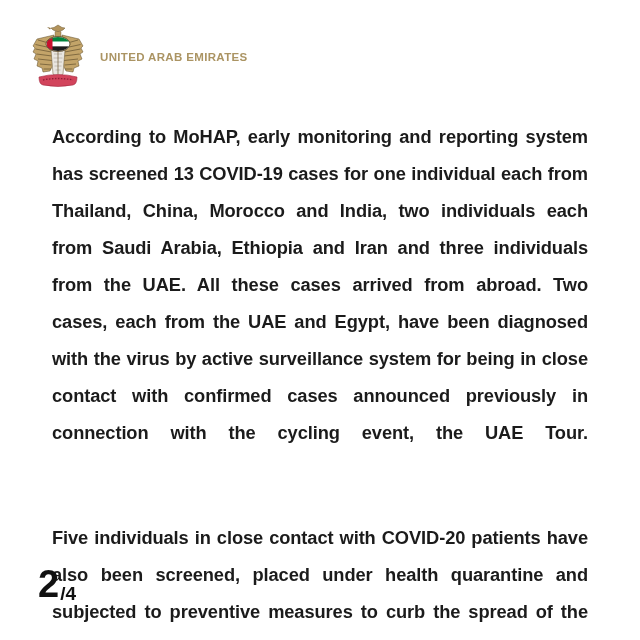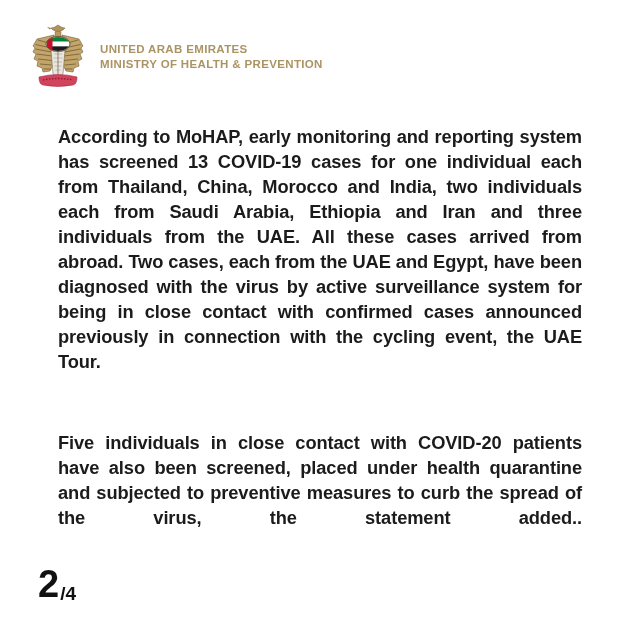--- a/index.html
+++ b/index.html
@@ -35,21 +35,21 @@
   .emblem {
     width: 60px;
     height: 68px;
     flex: 0 0 60px;
     display: block;
   }
 
   .header-text {
     margin-left: 12px;
     display: flex;
-    flex-direction: column;
+    flex-direction: row;
     justify-content: center;
     padding-top: 2px;
   }
 
   .header-line {
     color: #ab9463;
     font-family: "Liberation Sans", sans-serif;
     font-weight: bold;
     font-size: 11.5px;
     letter-spacing: 0.35px;
@@ -63,24 +63,24 @@
     left: 42px;
     top: 108px;
     width: 556px;
   }
 
   .para {
     color: #1b1b1b;
     font-family: "Liberation Sans", sans-serif;
     font-size: 18.3px;
     font-weight: bold;
-    line-height: 25px;
+    line-height: 37px;
     text-align: justify;
     text-justify: inter-word;
-    margin: 16px;
+    margin: 10px;
     letter-spacing: -0.1px;
   }
 
   .para + .para {
     margin-top: 31px;
   }
 
   
   .para::after {
     content: "";
@@ -172,21 +172,20 @@
         </g>
         <ellipse cx="60" cy="44" rx="24" ry="15" fill="none" stroke="#5d4a28" stroke-width="1.2"></ellipse>
 
         <path d="M22 110 Q60 100 98 110 Q98 124 90 126 Q60 132 30 126 Q22 124 22 110 Z" fill="#d2445c" stroke="#a32840" stroke-width="1.2"></path>
         <path d="M30 116 Q60 110 90 116" stroke="#8e1f36" stroke-width="2.6" fill="none" stroke-dasharray="3 3"></path>
       </svg>
     </span>
 
     <span class="header-text">
       <span class="header-line">UNITED ARAB EMIRATES</span>
-      <span class="header-line">MINISTRY OF HEALTH &amp; PREVENTION</span>
     </span>
   </div>
 
   <div class="body-copy">
     <p class="para">According to MoHAP, early monitoring and reporting system has screened 13 COVID-19 cases for one individual each from Thailand, China, Morocco and India, two individuals each from Saudi Arabia, Ethiopia and Iran and three individuals from the UAE. All these cases arrived from abroad. Two cases, each from the UAE and Egypt, have been diagnosed with the virus by active surveillance system for being in close contact with confirmed cases announced previously in connection with the cycling event, the UAE Tour.</p>
     <p class="para">Five individuals in close contact with COVID-20 patients have also been screened, placed under health quarantine and subjected to preventive measures to curb the spread of the virus, the statement added..</p>
   </div>
 
   <div class="page-number">
     <span class="current">2</span>

